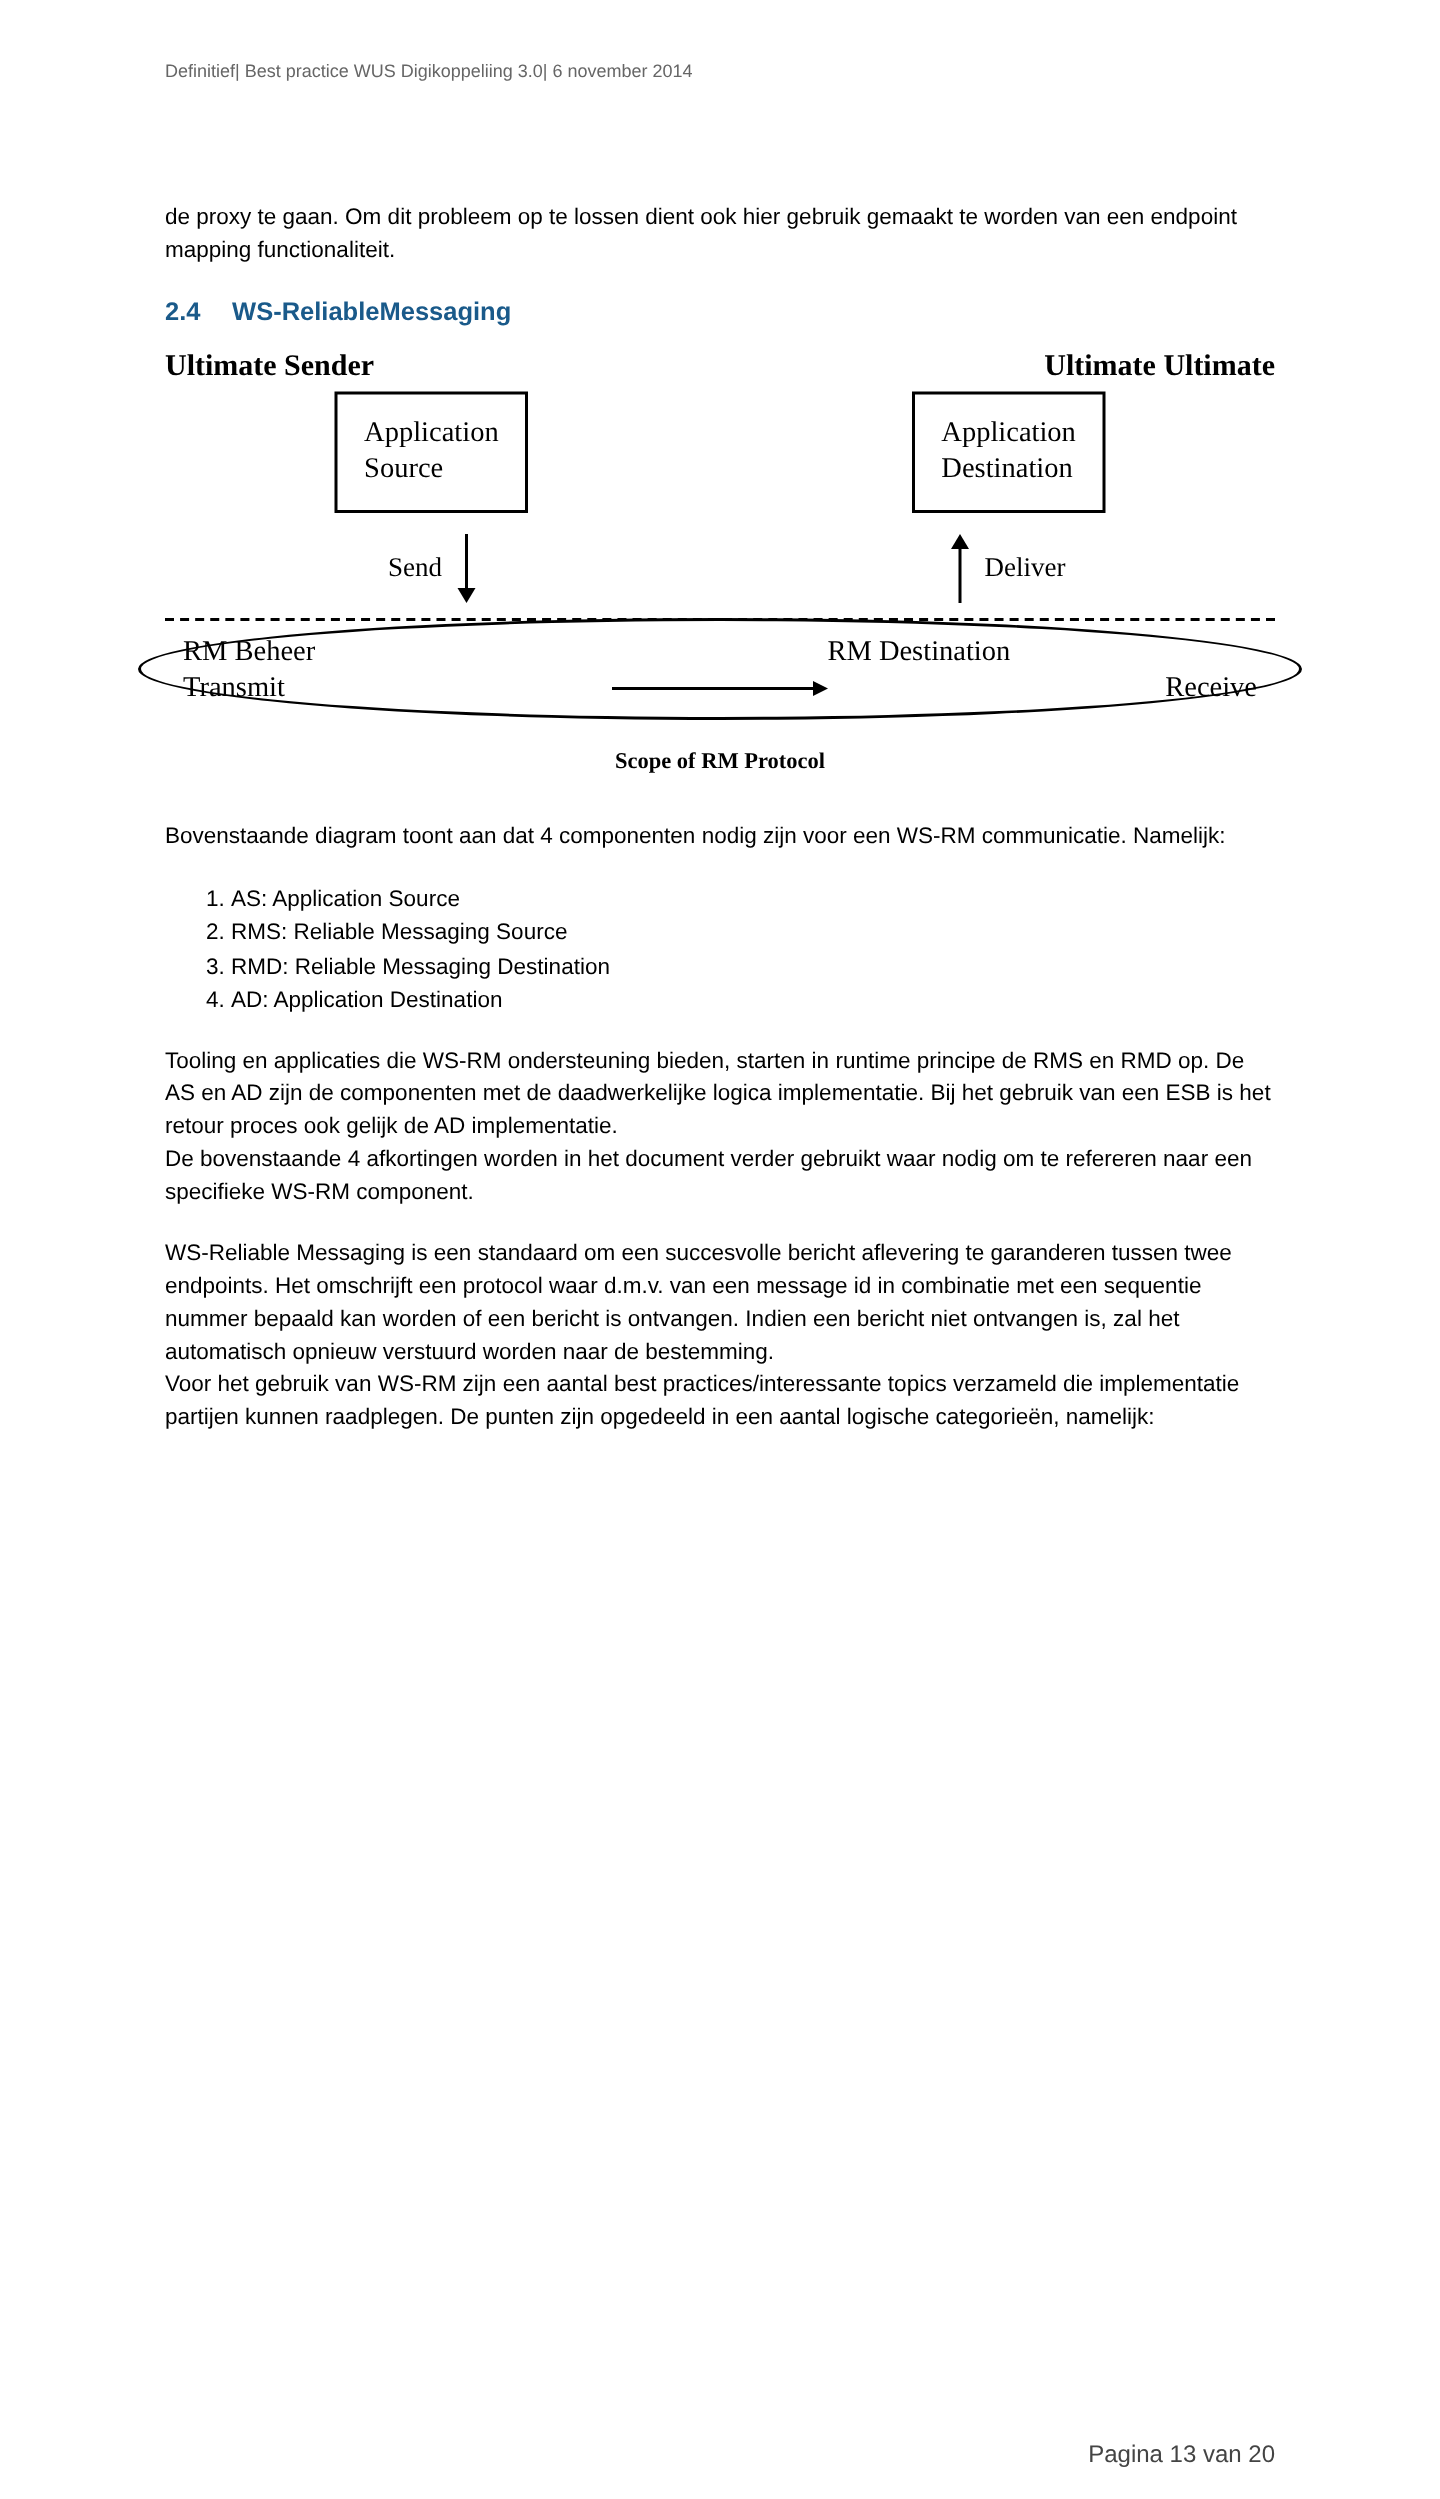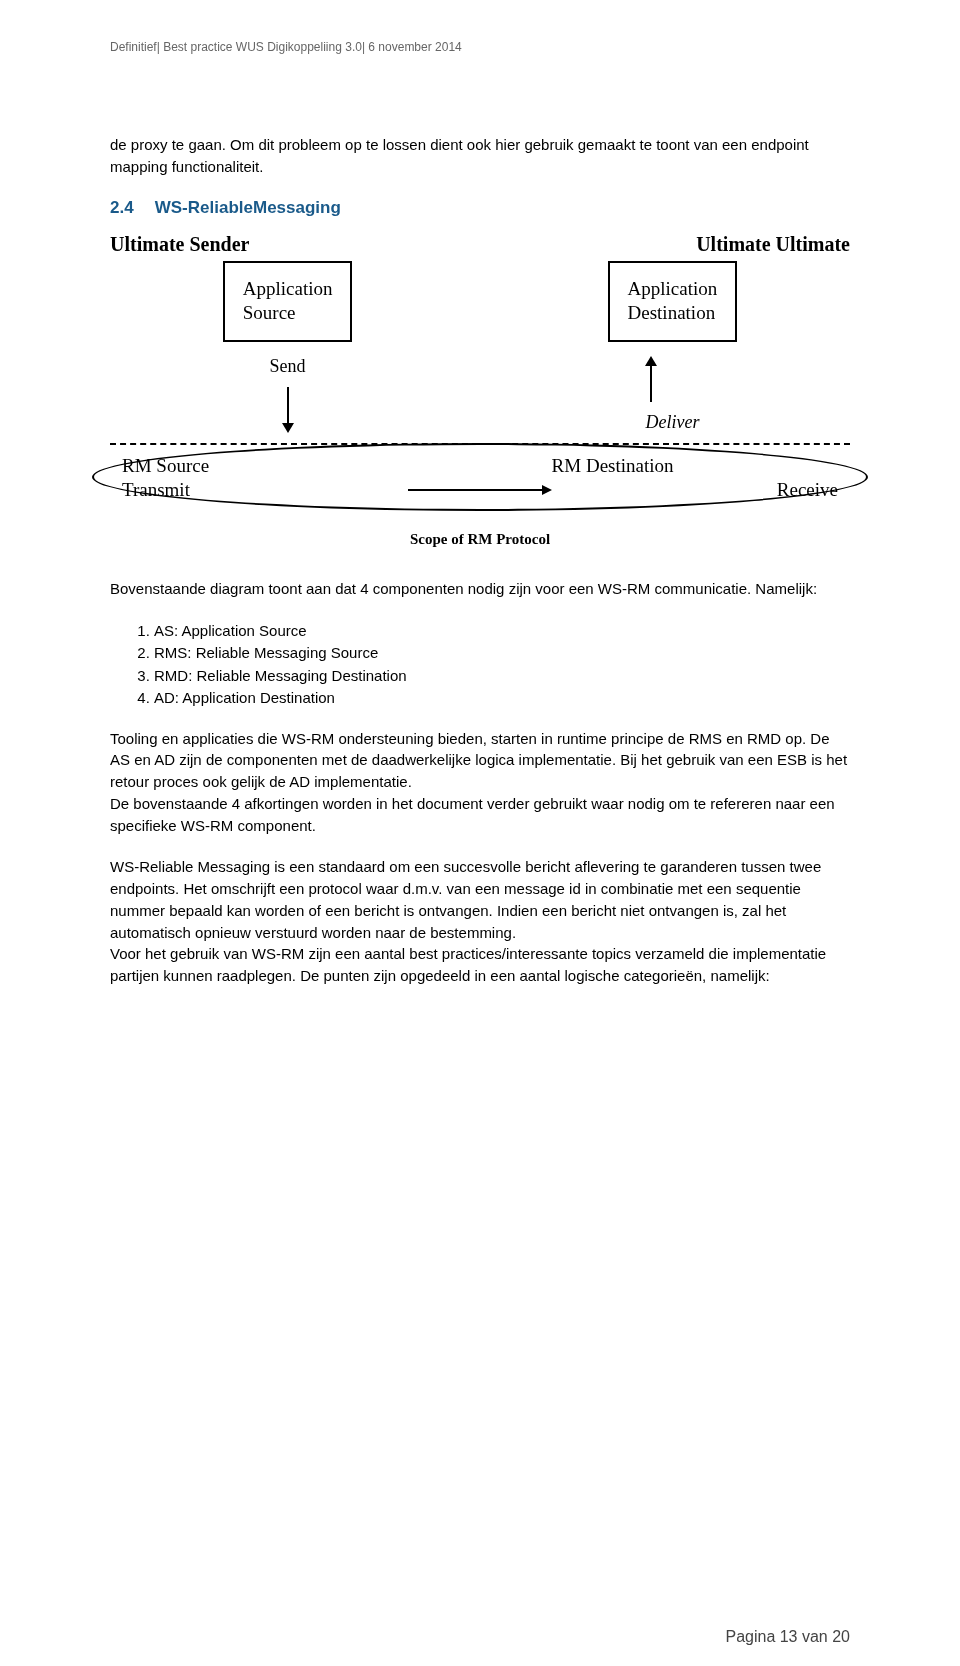--- a/index.html
+++ b/index.html
@@ -64,21 +64,20 @@
     display: flex;
     flex-direction: column;
     align-items: center;
     width: 48%;
   }
   .v-arrow {
     font-family: "Times New Roman", serif;
     font-size: 18px;
     text-align: center;
     margin: 4px 0;
-    flex-direction: column;
   }
   .v-arrow .shaft {
     display: block;
     width: 0;
     height: 36px;
     border-left: 2px solid #000;
     margin: 0 auto;
   }
   .arrow-down, .arrow-up {
     display:inline-block; width:0; height:0;
@@ -172,21 +171,21 @@
     color: #444;
   }
 </style>
 </head>
 <body>
 
 <div class="page">
 
   <div class="header-line">Definitief| Best practice WUS Digikoppeliing 3.0| 6 november 2014</div>
 
-  <p class="para">de proxy te gaan. Om dit probleem op te lossen dient ook hier gebruik gemaakt te toont van een endpoint mapping functionaliteit.</p>
+  <p class="para">de proxy te gaan. Om dit probleem op te lossen dient ook hier gebruik gemaakt te worden van een endpoint mapping functionaliteit.</p>
 
   <p class="section-heading">
     <span class="sect-num">2.4</span>
     <span>WS-ReliableMessaging</span>
   </p>
 
   <div class="diagram">
 
     <div class="d-row">
       <div class="d-col" style="align-items:flex-start;">
@@ -205,36 +204,36 @@
           <span>Send</span>
           <span style="display:flex;flex-direction:column;align-items:center;">
             <span class="shaft"></span>
             <span class="arrow-down"></span>
           </span>
         </div>
       </div>
       <div class="d-col">
         <div class="d-box" style="white-space:pre;">Application
 Destination</div>
-        <div class="v-arrow" style="display:flex;align-items:flex-start;gap:10px;margin-top:14px;font-style:italic;">
+        <div class="v-arrow" style="display:flex;align-items:center;gap:10px;margin-top:14px;">
           <span style="display:flex;flex-direction:column;align-items:center;">
             <span class="arrow-up"></span>
             <span class="shaft"></span>
           </span>
           <span>Deliver</span>
         </div>
       </div>
     </div>
 
     <hr class="dash-line">
 
     <div class="ellipse-wrap">
       <div class="ellipse"></div>
       <div class="rm-row" style="margin-bottom:2px;">
-        <div class="rm-cell">RM Source</div>
+        <div class="rm-cell">RM Beheer</div>
         <div style="flex:1"></div>
         <div class="rm-cell" style="text-align:left;">RM Destination</div>
       </div>
       <div class="rm-row">
         <div class="rm-cell">Transmit</div>
         <div class="h-arrow">
           <span class="h-line"></span>
             <span class="tri-right"></span>
         </div>
         <div class="rm-cell" style="text-align:right;">Receive</div>

